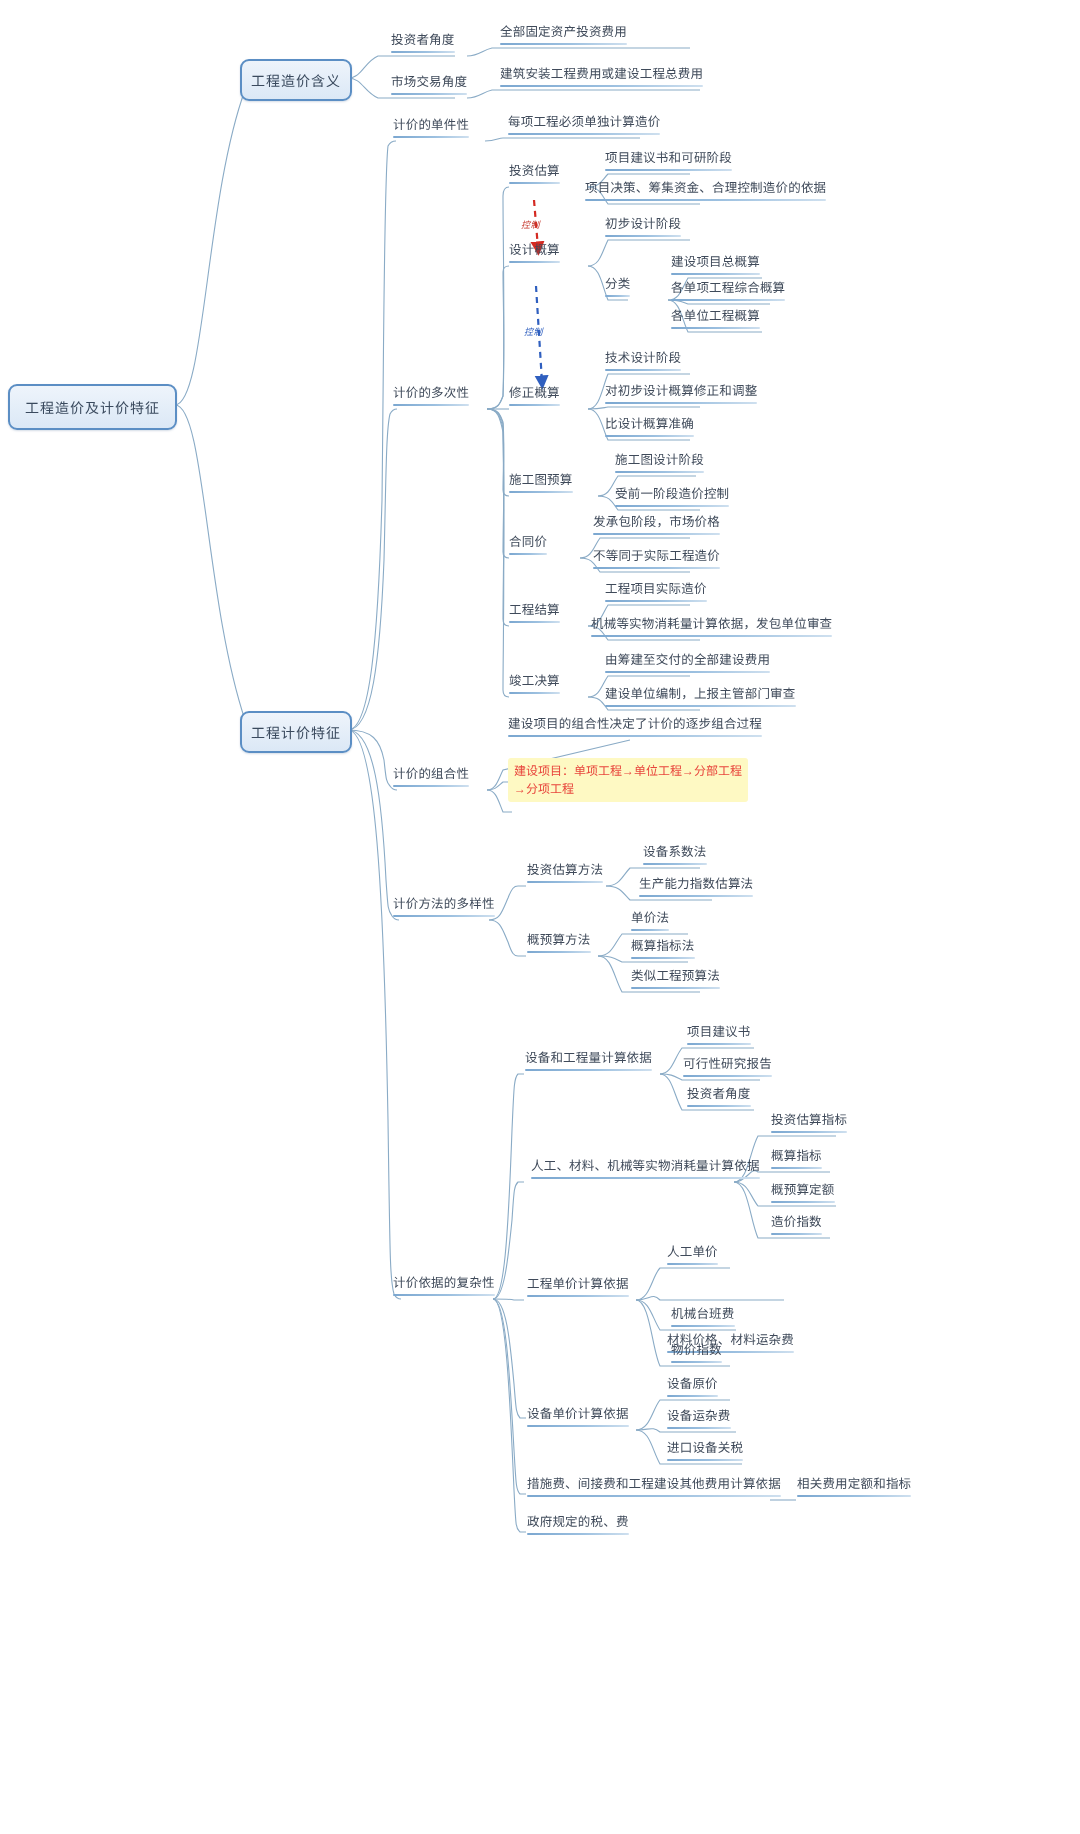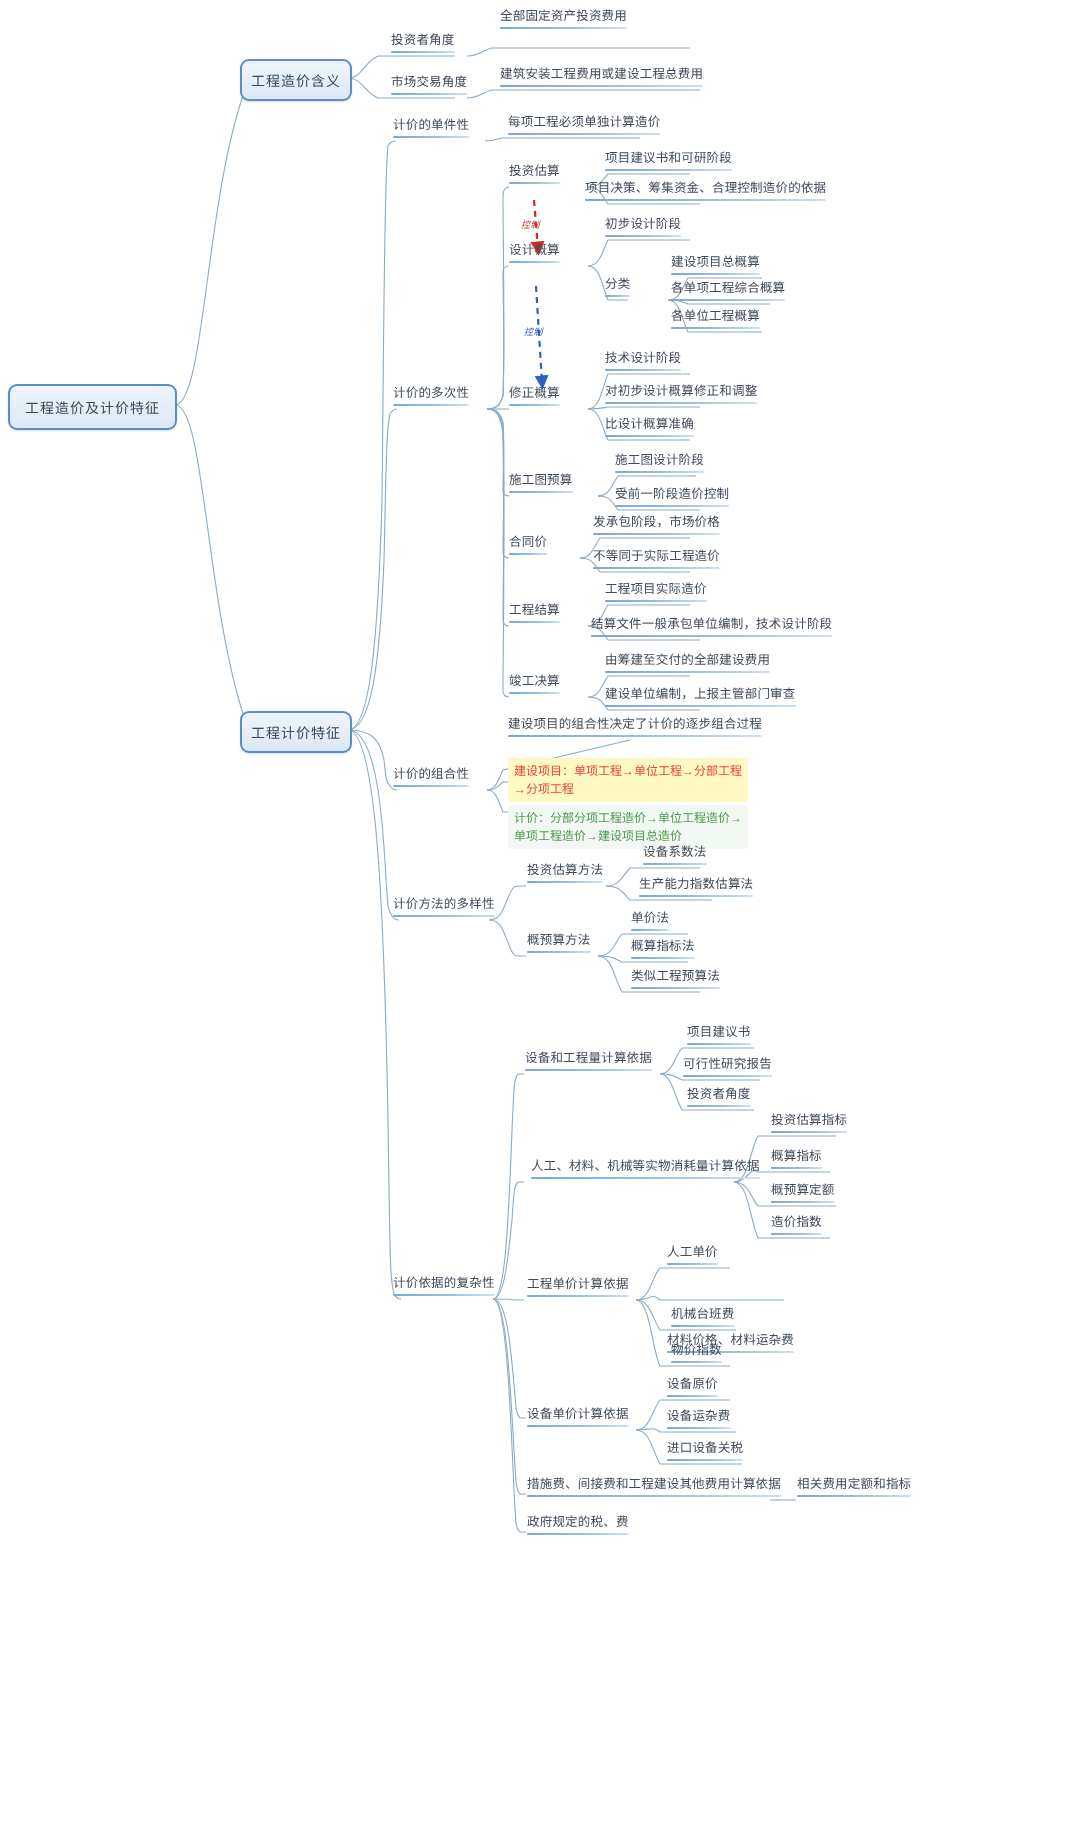--- a/index.html
+++ b/index.html
@@ -180,21 +180,21 @@
   <div class="box" style="left:240px;top:711px;width:108px;height:38px;">
     <span>工程计价特征</span>
   </div>
 
   <div class="node u" style="left:388px;top:56px;">
     <span class="txt">投资者角度</span>
   </div>
   <div class="node u" style="left:388px;top:98px;">
     <span class="txt">市场交易角度</span>
   </div>
-  <div class="node u" style="left:497px;top:32px;">
+  <div class="node u" style="left:497px;top:48px;">
     <span class="txt">全部固定资产投资费用</span>
   </div>
   <div class="node u" style="left:497px;top:90px;">
     <span class="txt">建筑安装工程费用或建设工程总费用</span>
   </div>
 
   <div class="node u" style="left:390px;top:141px;">
     <span class="txt">计价的单件性</span>
   </div>
   <div class="node u" style="left:505px;top:138px;">
@@ -267,21 +267,21 @@
     <span class="txt">不等同于实际工程造价</span>
   </div>
 
   <div class="node u" style="left:506px;top:626px;">
     <span class="txt">工程结算</span>
   </div>
   <div class="node u" style="left:602px;top:605px;">
     <span class="txt">工程项目实际造价</span>
   </div>
   <div class="node u" style="left:588px;top:640px;">
-    <span class="txt">结算文件一般承包单位编制，技术设计阶段</span>
+    <span class="txt">机械等实物消耗量计算依据，发包单位审查</span>
   </div>
 
   <div class="node u" style="left:506px;top:697px;">
     <span class="txt">竣工决算</span>
   </div>
   <div class="node u" style="left:602px;top:676px;">
     <span class="txt">由筹建至交付的全部建设费用</span>
   </div>
   <div class="node u" style="left:602px;top:710px;">
     <span class="txt">建设单位编制，上报主管部门审查</span>
@@ -296,23 +296,20 @@
 
   <div class="node u" style="left:390px;top:790px;">
     <span class="txt">计价的组合性</span>
   </div>
   <div class="node u" style="left:505px;top:740px;">
     <span class="txt">建设项目的组合性决定了计价的逐步组合过程</span>
   </div>
   <div class="callout red" style="left:508px;top:758px;width:228px;">
     <span>建设项目：单项工程→单位工程→分部工程→分项工程</span>
   </div>
-  <div class="callout green" style="left:508px;top:805px;width:228px;">
-    <span>计价：分部分项工程造价→单位工程造价→单项工程造价→建设项目总造价</span>
-  </div>
 
   <div class="node u" style="left:390px;top:920px;">
     <span class="txt">计价方法的多样性</span>
   </div>
   <div class="node u" style="left:524px;top:886px;">
     <span class="txt">投资估算方法</span>
   </div>
   <div class="node u" style="left:640px;top:868px;">
     <span class="txt">设备系数法</span>
   </div>

